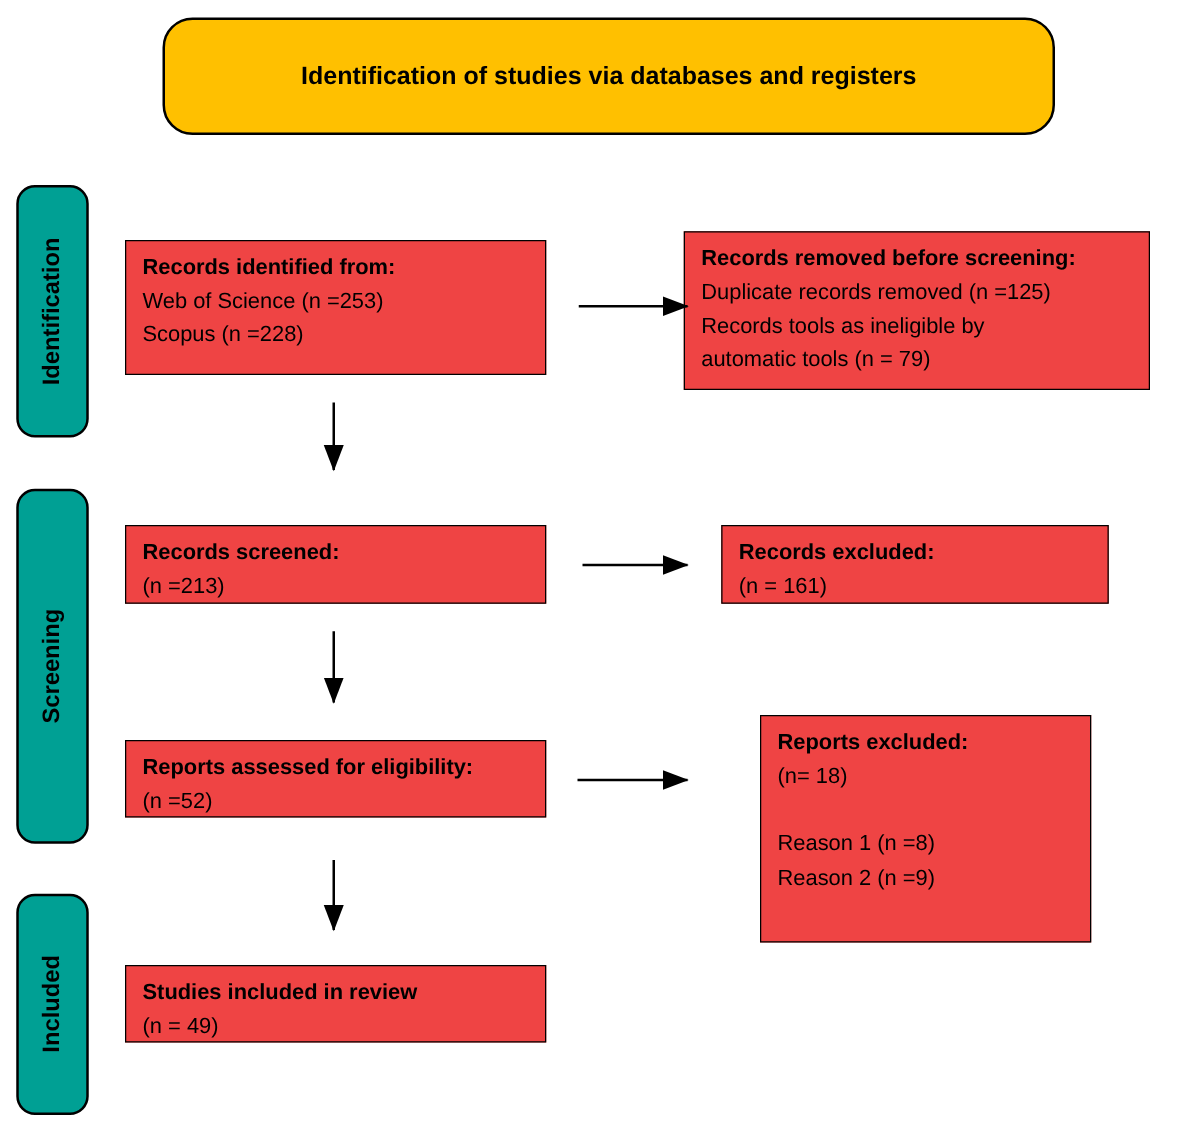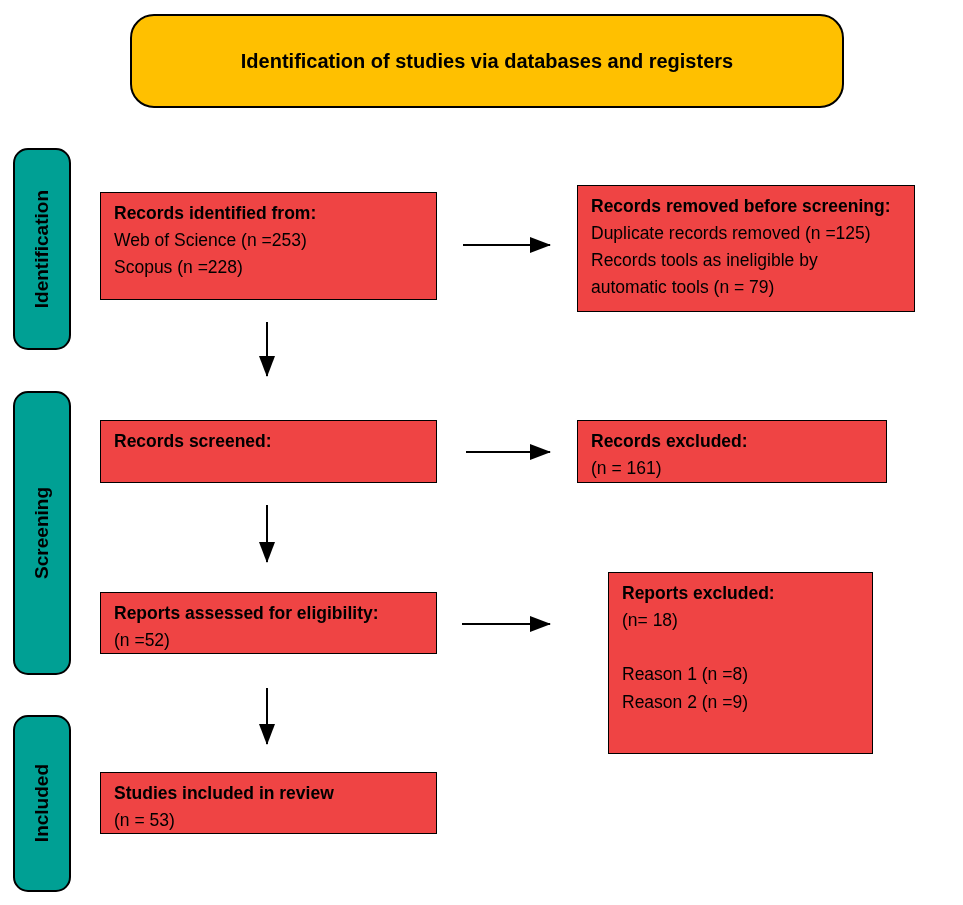--- a/index.html
+++ b/index.html
@@ -31,21 +31,21 @@
   .stage-identification{top:148px;height:202px}
   .stage-screening{top:391px;height:284px}
   .stage-included{top:715px;height:177px}
   .fbox{
     position:absolute;background:#ef4444;border:1.5px solid var(--box-border);
     padding:7px 13px;font-size:17.5px;line-height:1.55;
   }
   .fbox .title{font-weight:bold}
   .fbox .line{min-height:1.55em}
   .box-a{left:100px;top:192px;width:337px;height:108px}
-  .box-b{left:577px;top:185px;width:338px;height:127px}
+  .box-b{left:547px;top:185px;width:373px;height:127px}
   .box-c{left:100px;top:420px;width:337px;height:63px}
   .box-d{left:577px;top:420px;width:310px;height:63px}
   .box-e{left:100px;top:592px;width:337px;height:62px}
   .box-f{left:608px;top:572px;width:265px;height:182px}
   .box-g{left:100px;top:772px;width:337px;height:62px}
   .arrows{position:absolute;left:0;top:0;pointer-events:none}
 </style>
 </head>
 <body>
 
@@ -71,20 +71,21 @@
 
   <div class="fbox box-b">
     <div class="title line">Records removed before screening:</div>
     <div class="line">Duplicate records removed (n =125)</div>
     <div class="line">Records tools as ineligible by</div>
     <div class="line">automatic tools (n = 79)</div>
   </div>
 
   <div class="fbox box-c">
     <div class="title line">Records screened:</div>
+    <div class="line">(n =213)</div>
   </div>
 
   <div class="fbox box-d">
     <div class="title line">Records excluded:</div>
     <div class="line">(n = 161)</div>
   </div>
 
   <div class="fbox box-e">
     <div class="title line">Reports assessed for eligibility:</div>
     <div class="line">(n =52)</div>
@@ -93,21 +94,21 @@
   <div class="fbox box-f">
     <div class="title line">Reports excluded:</div>
     <div class="line">(n= 18)</div>
     <div class="line"></div>
     <div class="line">Reason 1 (n =8)</div>
     <div class="line">Reason 2 (n =9)</div>
   </div>
 
   <div class="fbox box-g">
     <div class="title line">Studies included in review</div>
-    <div class="line">(n = 53)</div>
+    <div class="line">(n = 49)</div>
   </div>
 
   <svg class="arrows" width="963" height="905" viewBox="0 0 963 905" aria-hidden="true">
     <defs>
       <marker id="ah" markerUnits="userSpaceOnUse" markerWidth="22" markerHeight="17" refX="20" refY="8" orient="auto">
         <path d="M0,0 L21,8 L0,16 Z" fill="#000"></path>
       </marker>
     </defs>
     <g stroke="#000" stroke-width="2">
       <line x1="463" y1="245" x2="550" y2="245" marker-end="url(#ah)"></line>

